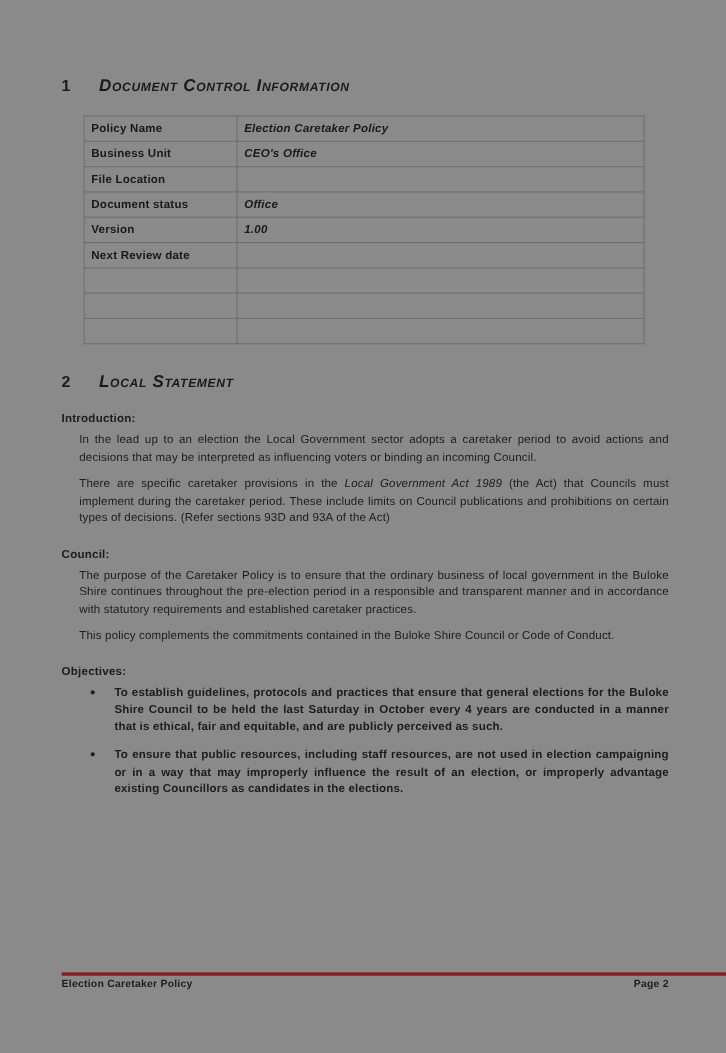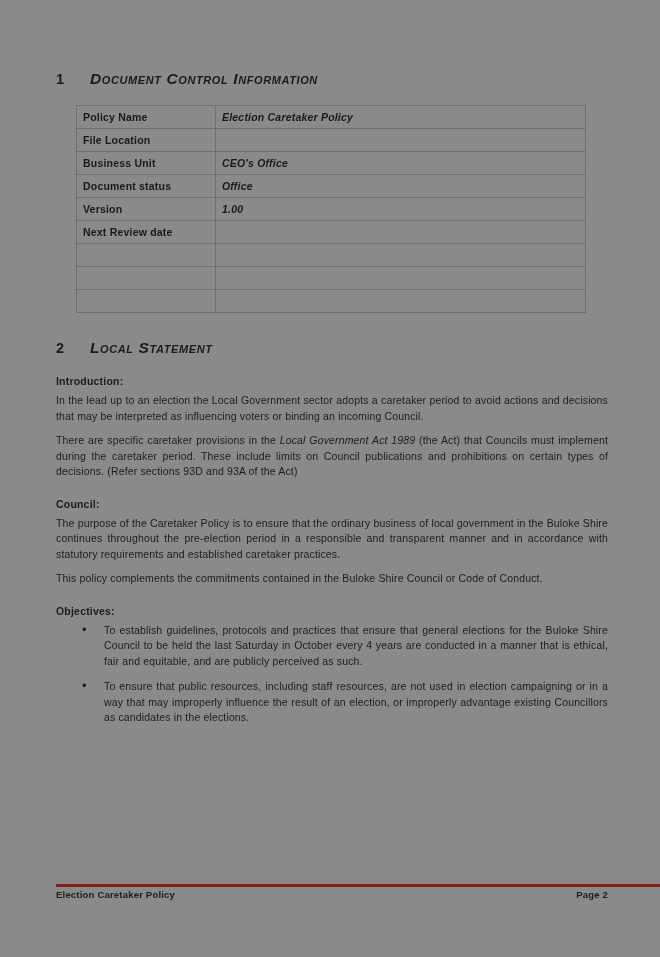--- a/index.html
+++ b/index.html
@@ -84,41 +84,42 @@
 
   
   .sublabel {
     font-weight: bold;
     font-size: 10.5px;
     margin-top: 18px;
     margin-bottom: 6px;
     letter-spacing: 0.2px;
   }
   p.body {
-    margin: 0 0 9px 0;
+    margin: 0 0 9px 16px;
     font-size: 10.5px;
     line-height: 15.5px;
     text-align: justify;
     letter-spacing: 0.15px;
   }
   p.body em { font-style: italic; }
 
   ul.objectives {
     margin: 4px 0 0 0;
     padding-left: 26px;
     list-style: none;
   }
   ul.objectives li {
     position: relative;
     font-size: 10.5px;
     line-height: 15.5px;
     text-align: justify;
     margin-bottom: 10px;
     padding-left: 22px;
     letter-spacing: 0.15px;
+    font-weight: bold;
   }
   ul.objectives li::before {
     content: "\2022";
     position: absolute;
     left: 0;
     top: -1px;
     font-size: 13px;
   }
 
   
@@ -155,26 +156,26 @@
       <span class="txt">Document Control Information</span>
     </h1>
 
     <table class="info">
       <tbody>
         <tr>
           <td class="k">Policy Name</td>
           <td class="v">Election Caretaker Policy</td>
         </tr>
         <tr>
+          <td class="k">Business Unit</td>
+          <td class="v">CEO's Office</td>
+        </tr>
+        <tr>
           <td class="k">File Location</td>
           <td class="v"></td>
-        </tr>
-        <tr>
-          <td class="k">Business Unit</td>
-          <td class="v">CEO's Office</td>
         </tr>
         <tr>
           <td class="k">Document status</td>
           <td class="v">Office</td>
         </tr>
         <tr>
           <td class="k">Version</td>
           <td class="v">1.00</td>
         </tr>
         <tr>

